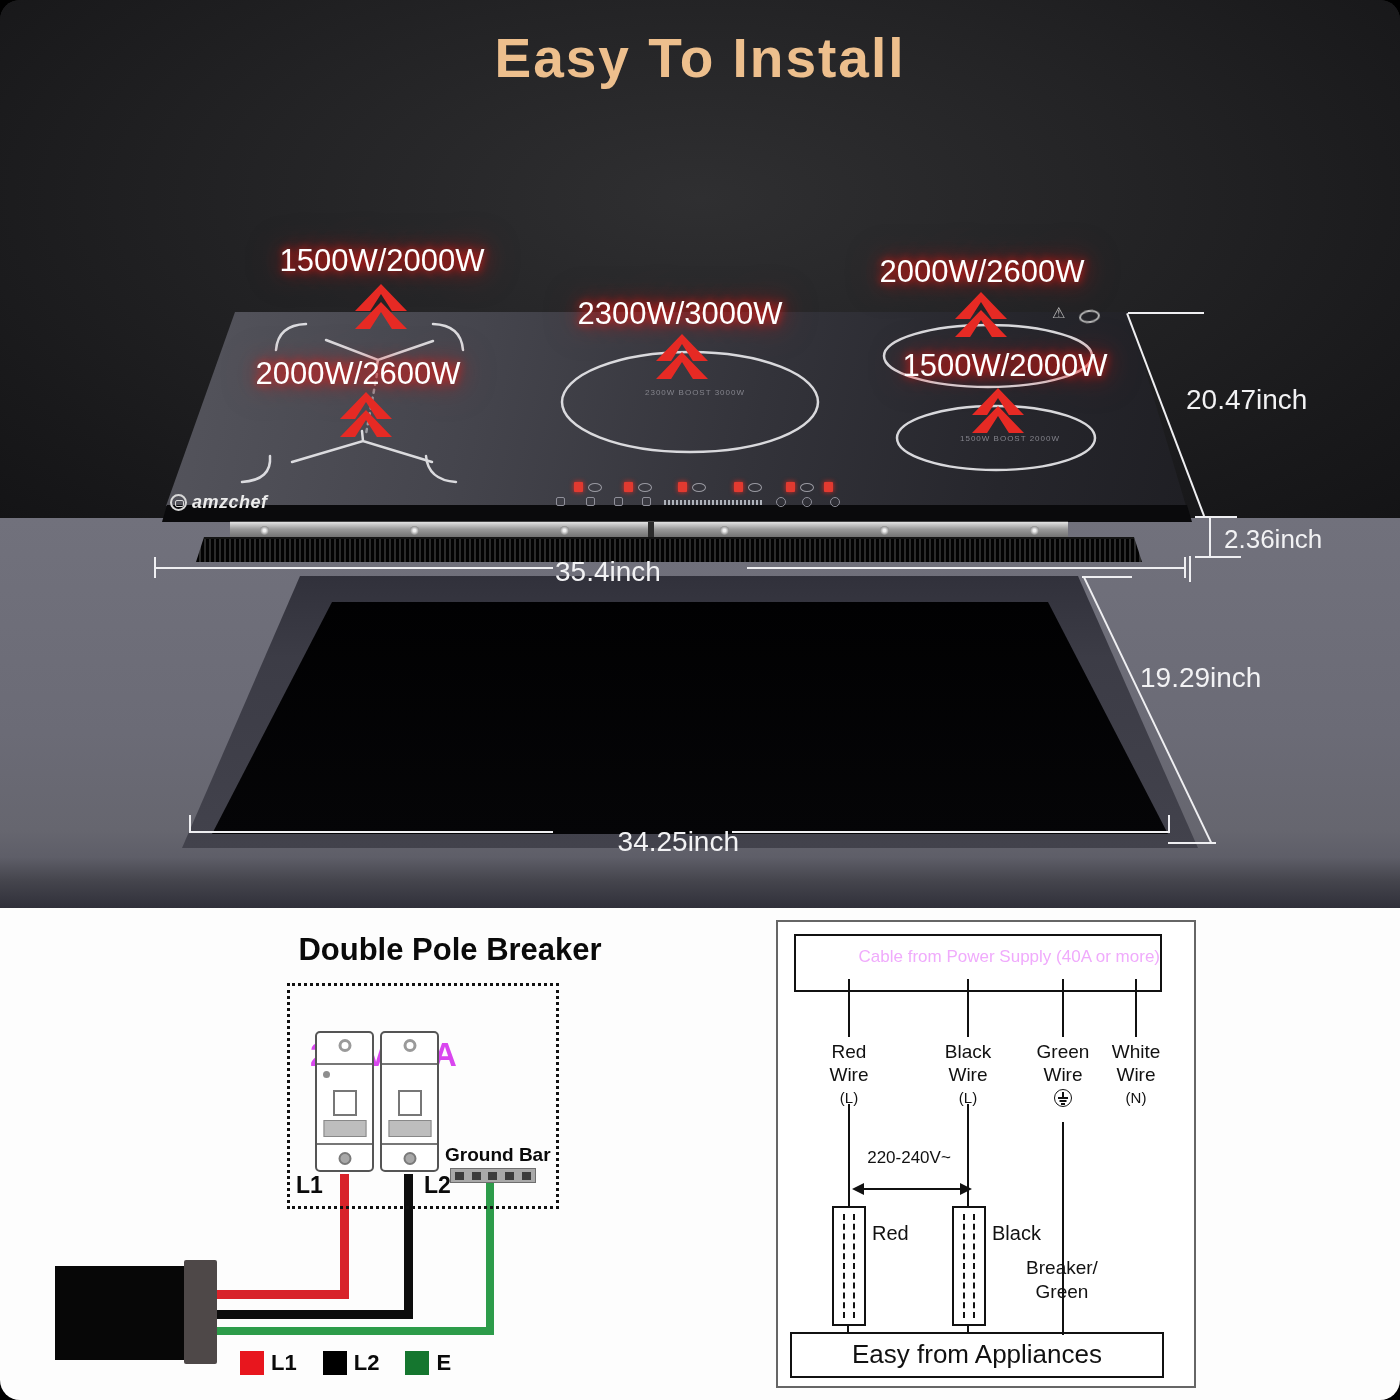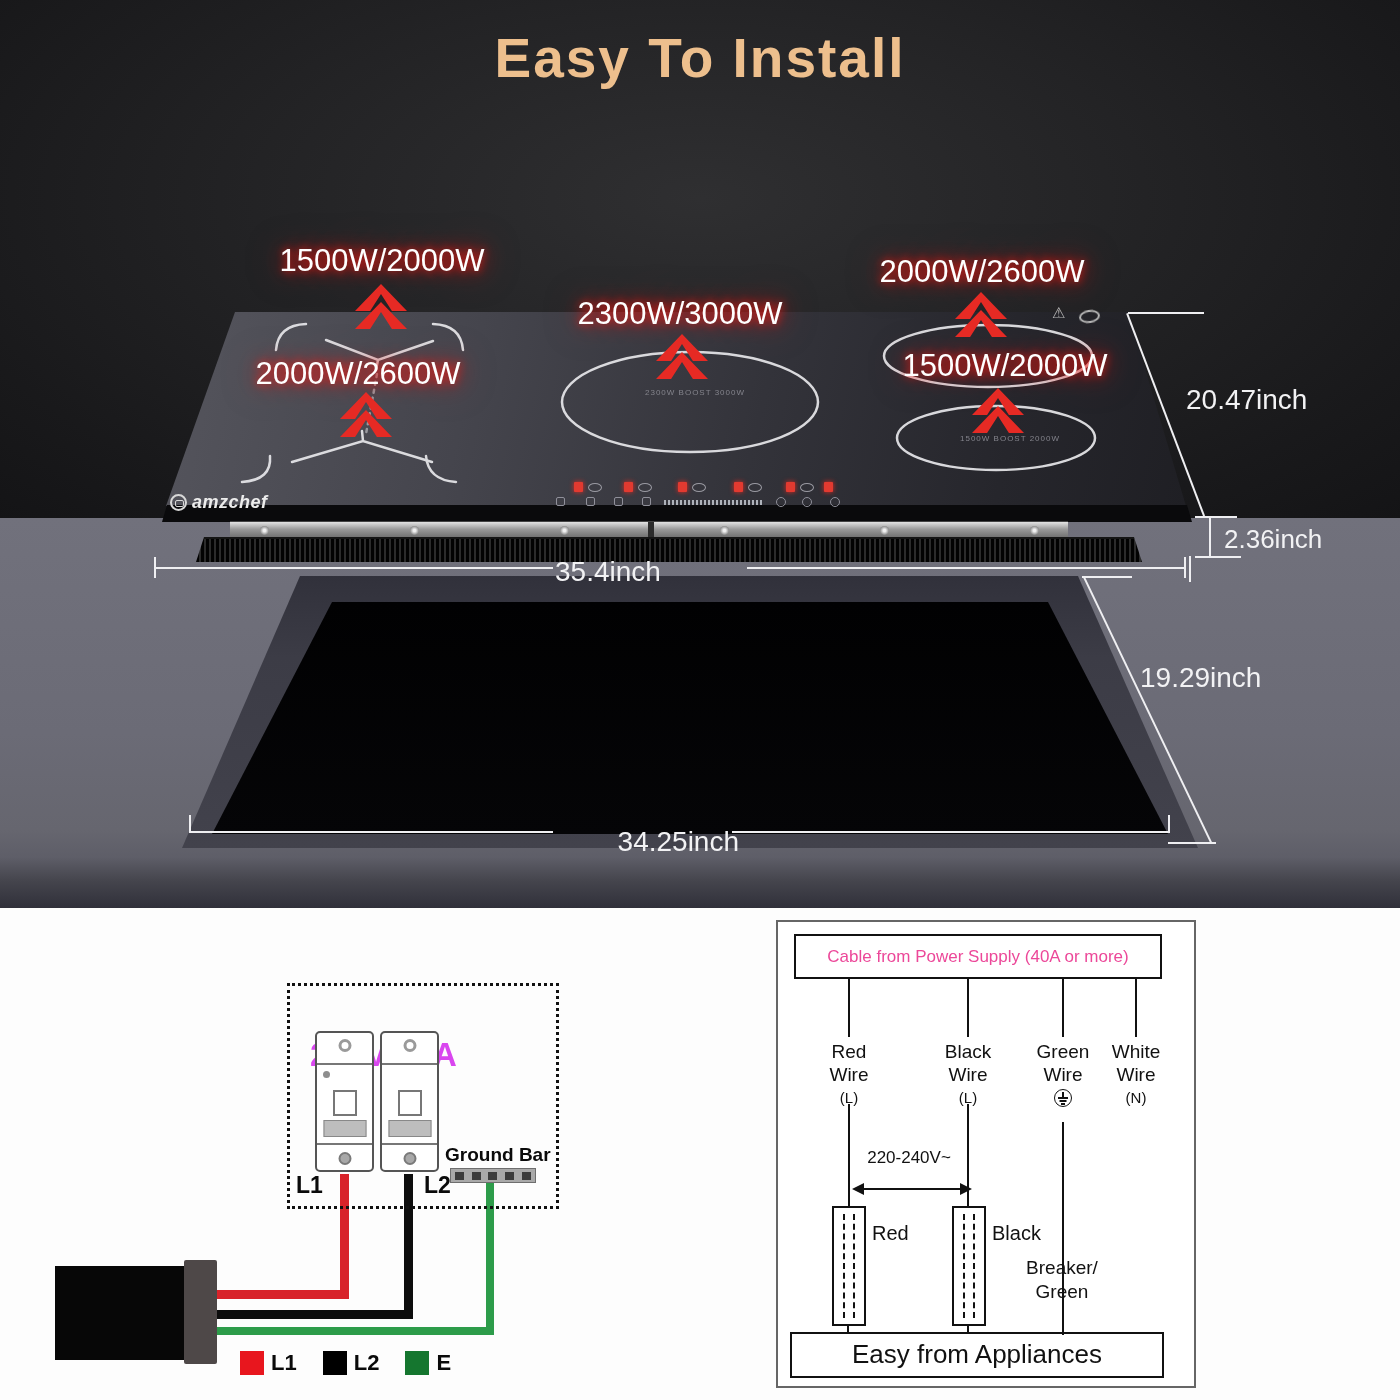--- a/index.html
+++ b/index.html
@@ -1,17 +1,17 @@
 <!DOCTYPE html>
 <html><head>
 <meta charset="utf-8">
 <style>
   * { margin:0; padding:0; box-sizing:border-box; }
   body { font-family:"Liberation Sans", sans-serif; background:#000; }
-  #stage { position:relative; width:1400px; height:1400px; overflow:hidden; background:#1b1b1d; }
+  #stage { position:relative; width:1400px; height:1400px; overflow:hidden; background:#1b1b1d;border-radius:20px; }
   .abs { position:absolute; }
 
   
   .top-bg { left:0; top:0; width:1400px; height:520px;
     background: radial-gradient(ellipse at 50% 38%, #2f2f31 0%, #232325 45%, #19191b 80%, #141416 100%); }
   .page-title { left:350px; top:26px; width:700px; text-align:center;
     font-size:55px; font-weight:bold; color:#edbf8d; letter-spacing:2px; }
 
   
   .countertop { left:0; top:518px; width:1400px; height:390px;
@@ -110,22 +110,22 @@
   .appl-box { left:55px; top:1266px; width:130px; height:94px; background:#070707; }
   .appl-conn { left:184px; top:1260px; width:33px; height:104px; background:#4e４848; background:#4e4848; border-radius:2px; }
 
   .legend { left:240px; top:1350px; display:flex; align-items:center; gap:26px; }
   .legend .item { display:flex; align-items:center; gap:7px; }
   .legend .sw { width:24px; height:24px; }
   .legend .lb { font-size:22px; font-weight:bold; color:#0a0a0a; }
 
   
   .wd-outer { left:776px; top:920px; width:420px; height:468px; border:2px solid #666; background:#fff; }
-  .wd-topbox { left:794px; top:934px; width:368px; height:45px; border:2.5px solid #111;
-    font-size:17px; color:#ec4899; text-align:center; line-height:41px; white-space:nowrap; }
+  .wd-topbox { left:794px; top:934px; width:368px; height:58px; border:2.5px solid #111;
+    font-size:17px; color:#f0abfc; text-align:right; line-height:41px; white-space:nowrap; }
   .wd-vline { width:2px; background:#111; }
   .wd-wirelabel { width:80px; text-align:center; color:#111; }
   .wd-wirelabel .l { font-size:19px; line-height:23px; }
   .wd-wirelabel .s { font-size:15px; margin-top:3px; }
   .gnd-icon { width:18px; height:18px; border:1.5px solid #111; border-radius:50%; position:relative; margin:3px auto 0; }
   .gnd-icon i { position:absolute; left:50%; transform:translateX(-50%); background:#111; }
   .gnd-icon .st { top:2px; width:2px; height:5px; }
   .gnd-icon .b1 { top:7px; width:10px; height:2px; }
   .gnd-icon .b2 { top:10px; width:7px; height:2px; }
   .gnd-icon .b3 { top:13px; width:4px; height:2px; }
@@ -262,20 +262,21 @@
   <div class="abs dim-text" style="left:1140px; top:662px">19.29inch</div>
 
   <div class="abs dim-line" style="left:190px; top:831px; width:363px; height:2px"></div>
   <div class="abs dim-line" style="left:732px; top:831px; width:438px; height:2px"></div>
   <div class="abs dim-line" style="left:189px; top:815px; width:2px; height:18px"></div>
   <div class="abs dim-line" style="left:1168px; top:815px; width:2px; height:18px"></div>
   <div class="abs dim-text" style="left:553px; top:826px; width:186px; text-align:right">34.25inch</div>
 
   <div class="abs white-sec"></div>
 
+  <div class="abs bk-title">Double Pole Breaker</div>
 
   <div class="abs wire wire-red-v"></div>
   <div class="abs wire wire-red-h"></div>
   <div class="abs wire wire-blk-v"></div>
   <div class="abs wire wire-blk-h"></div>
   <div class="abs wire wire-grn-v"></div>
   <div class="abs wire wire-grn-h"></div>
 
   <div class="abs bk-box"></div>
   <div class="abs bk-rating">240V 40A</div>

